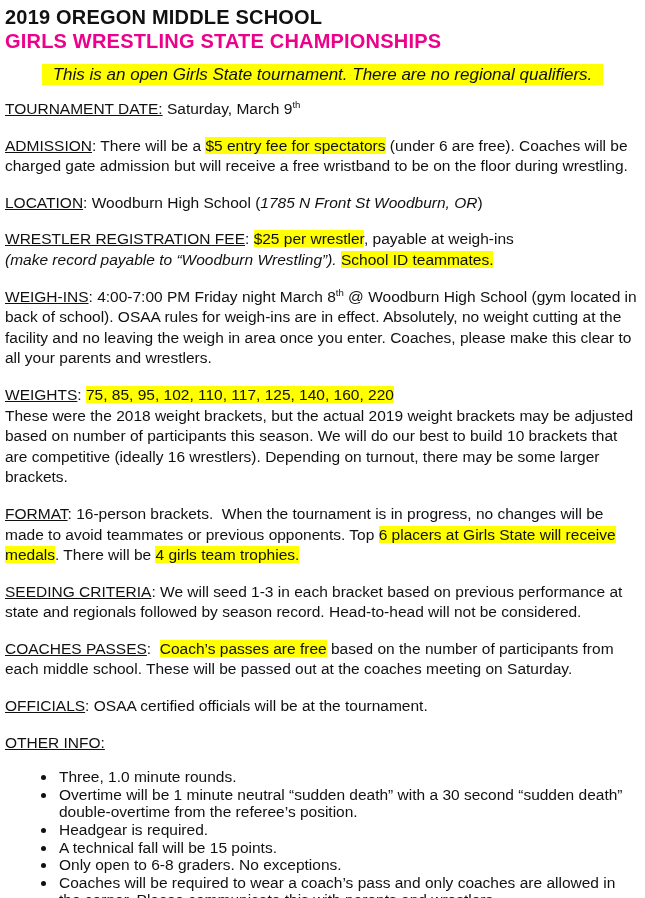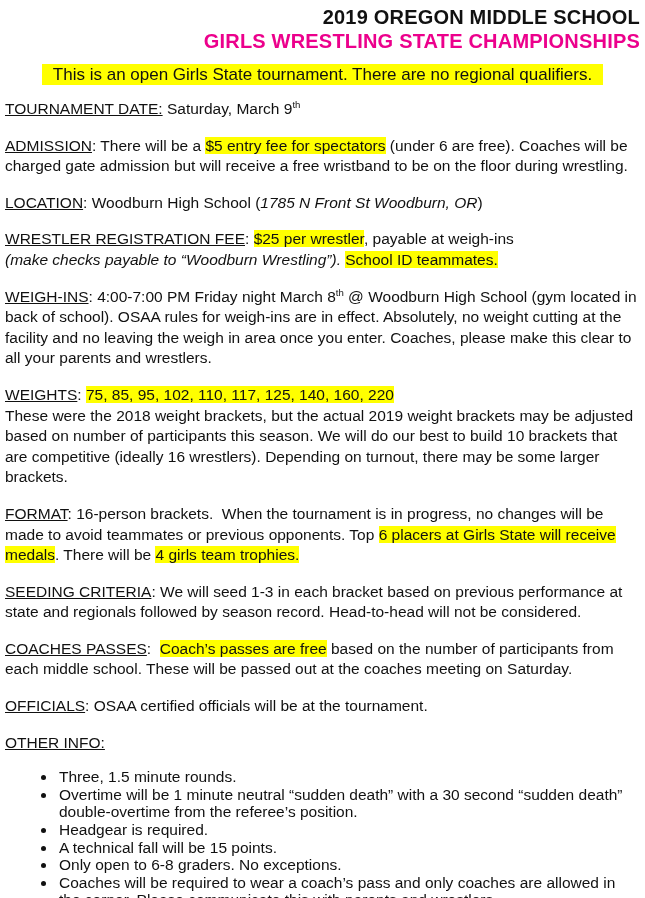--- a/index.html
+++ b/index.html
@@ -8,34 +8,35 @@
     min-height: 898px;
     box-sizing: border-box;
     padding: 5px 5px 4px 5px;
     background: #ffffff;
     font-family: "Liberation Sans", sans-serif;
     font-size: 15.5px;
     color: #111111;
     overflow: hidden;
   }
   .title-line {
-    text-align: right;
+    text-align: left;
     font-weight: bold;
     font-size: 20px;
     line-height: 24px;
     letter-spacing: 0.2px;
   }
   .title-accent { color: var(--accent, #EC008C); }
   .banner-wrap {
     text-align: center;
     margin-top: 11px;
     font-size: 17px;
     line-height: 22px;
   }
   .banner-text {
+    font-style: italic;
     background: var(--hl, #FFFF00);
     padding: 1px 11px;
   }
   .hl { background: var(--hl, #FFFF00); }
   .italic { font-style: italic; }
   p.section {
     margin: 16px 0 0 0;
     line-height: 20.6px;
   }
   #sections p.section:first-child { margin-top: 13px; }
@@ -61,30 +62,30 @@
 <div class="page">
   <div class="title-line">2019 OREGON MIDDLE SCHOOL</div>
   <div class="title-line title-accent">GIRLS WRESTLING STATE CHAMPIONSHIPS</div>
   <div class="banner-wrap">
     <span class="banner-text">This is an open Girls State tournament. There are no regional qualifiers.</span>
   </div>
   <div id="sections">
       <p class="section"><span class="heading">TOURNAMENT DATE:</span><span> </span><span>Saturday, March 9</span><sup>th</sup></p>
       <p class="section"><span class="heading">ADMISSION</span><span>: </span><span>There will be a </span><span class="hl">$5 entry fee for spectators</span><span> (under 6 are free). Coaches will be charged gate admission but will receive a free wristband to be on the floor during wrestling.</span></p>
       <p class="section"><span class="heading">LOCATION</span><span>: </span><span>Woodburn High School (</span><span class="italic">1785 N Front St Woodburn, OR</span><span>)</span></p>
-      <p class="section"><span class="heading">WRESTLER REGISTRATION FEE</span><span>: </span><span class="hl">$25 per wrestler</span><span>, payable at weigh-ins</span><br><span class="italic">(make checks payable to “Woodburn Wrestling”). </span><span class="hl">School ID teammates.</span></p>
+      <p class="section"><span class="heading">WRESTLER REGISTRATION FEE</span><span>: </span><span class="hl">$25 per wrestler</span><span>, payable at weigh-ins</span><br><span class="italic">(make record payable to “Woodburn Wrestling”). </span><span class="hl">School ID teammates.</span></p>
       <p class="section"><span class="heading">WEIGH-INS</span><span>: </span><span>4:00-7:00 PM Friday night March 8</span><sup>th</sup><span> @ Woodburn High School (gym located in back of school). OSAA rules for weigh-ins are in effect. Absolutely, no weight cutting at the facility and no leaving the weigh in area once you enter. Coaches, please make this clear to all your parents and wrestlers.</span></p>
       <p class="section"><span class="heading">WEIGHTS</span><span>: </span><span class="hl">75, 85, 95, 102, 110, 117, 125, 140, 160, 220</span><br><span>These were the 2018 weight brackets, but the actual 2019 weight brackets may be adjusted based on number of participants this season. We will do our best to build 10 brackets that are competitive (ideally 16 wrestlers). Depending on turnout, there may be some larger brackets.</span></p>
       <p class="section"><span class="heading">FORMAT</span><span>: </span><span>16-person brackets.&nbsp; When the tournament is in progress, no changes will be made to avoid teammates or previous opponents. Top </span><span class="hl">6 placers at Girls State will receive medals</span><span>. There will be </span><span class="hl">4 girls team trophies.</span></p>
       <p class="section"><span class="heading">SEEDING CRITERIA</span><span>: </span><span>We will seed 1-3 in each bracket based on previous performance at state and regionals followed by season record. Head-to-head will not be considered.</span></p>
       <p class="section"><span class="heading">COACHES PASSES</span><span>: </span><span>&nbsp;</span><span class="hl">Coach’s passes are free</span><span> based on the number of participants from each middle school. These will be passed out at the coaches meeting on Saturday.</span></p>
       <p class="section"><span class="heading">OFFICIALS</span><span>: </span><span>OSAA certified officials will be at the tournament.</span></p>
       <p class="section"><span class="heading">OTHER INFO:</span><span></span></p>
     </div>
   <ul class="other-info-list" id="bullets">
-      <li>Three, 1.5 minute rounds.</li>
+      <li>Three, 1.0 minute rounds.</li>
       <li>Overtime will be 1 minute neutral “sudden death” with a 30 second “sudden death” double-overtime from the referee’s position.</li>
       <li>Headgear is required.</li>
       <li>A technical fall will be 15 points.</li>
       <li>Only open to 6-8 graders. No exceptions.</li>
       <li>Coaches will be required to wear a coach’s pass and only coaches are allowed in the corner. Please communicate this with parents and wrestlers.</li>
     </ul>
 </div>
 
 </body></html>

